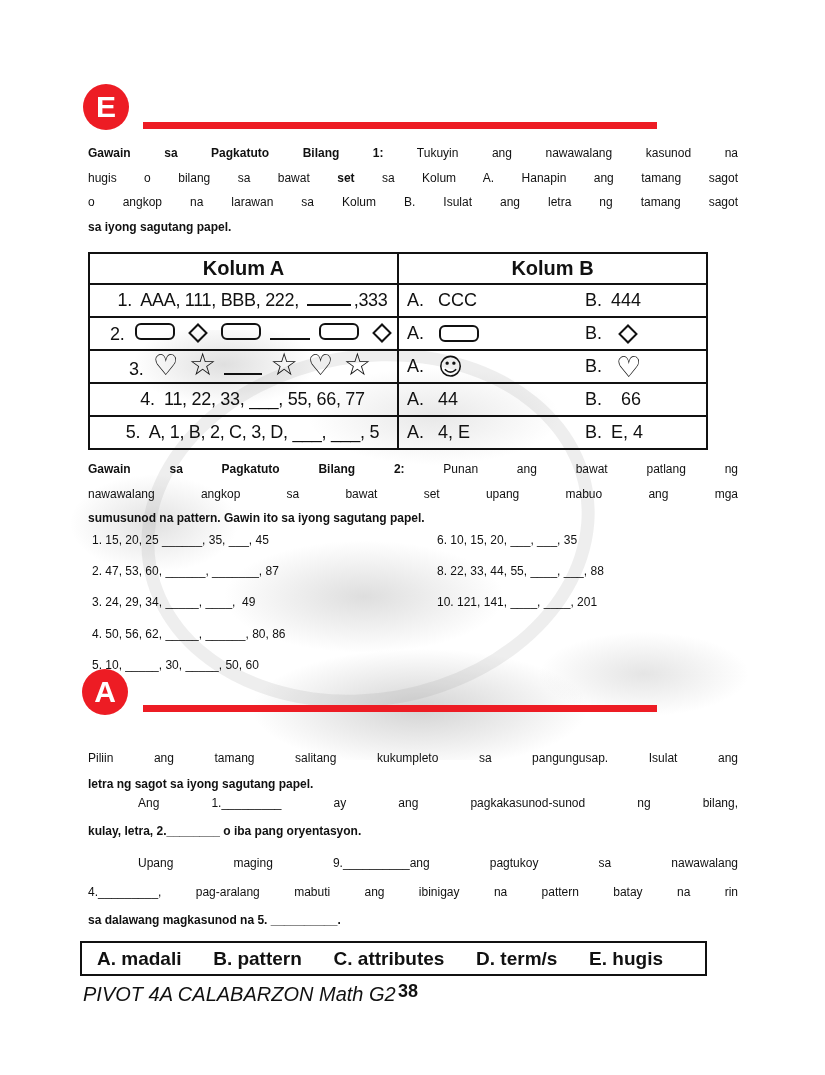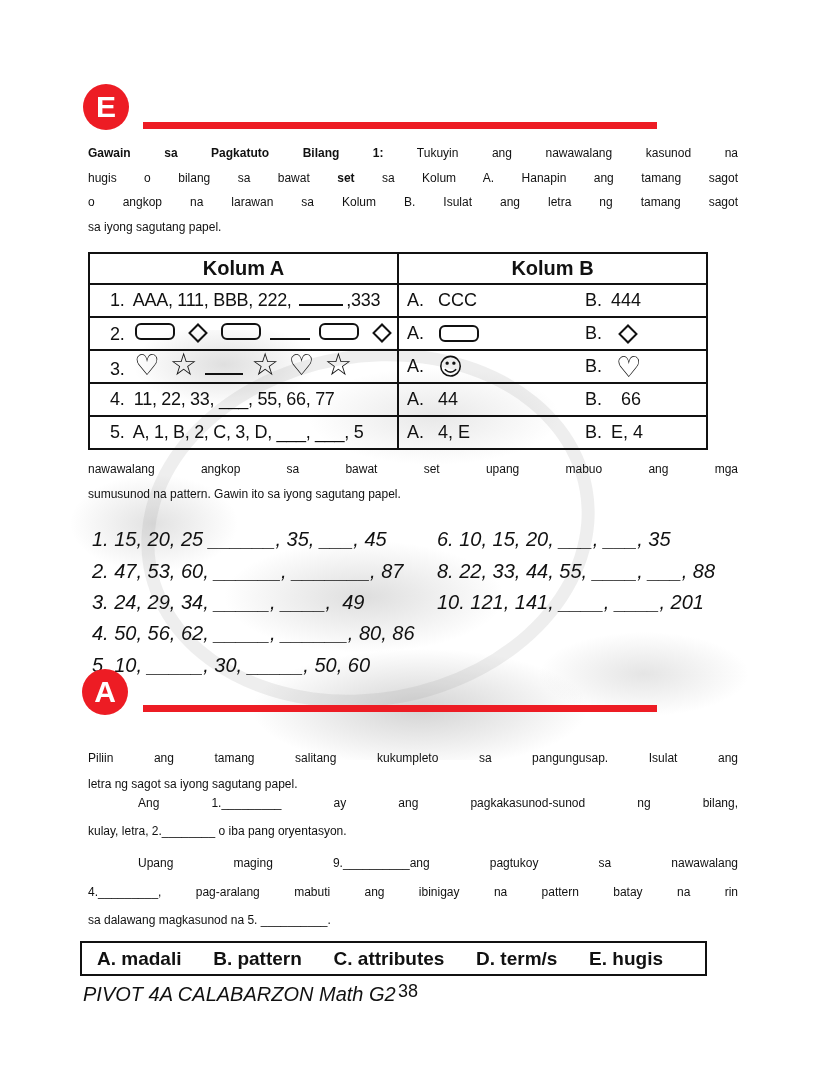--- a/index.html
+++ b/index.html
@@ -35,65 +35,65 @@
   }
   #badge-e { left:83px; top:84px; }
   #badge-a { left:82px; top:669px; }
   .redline { height:7px; }
   #line1 { left:143px; top:122px; width:514px; }
   #line2 { left:143px; top:705px; width:514px; }
 
   
   .para { left:88px; width:650px; font-size:12px; }
   .jline { text-align:justify; text-align-last:justify; }
-  .jline.last { text-align-last:left; }
+  .jline.last { text-align-last:left;font-weight:bold; }
   .jline.indent { text-indent:50px; }
   #intro1 { top:141px; } #intro1 .jline { line-height:24.6px; }
   #intro2 { top:457px; } #intro2 .jline { line-height:24.6px; }
   #piliin { top:727px;margin-top:19px; } #piliin .jline { line-height:25.5px; }
   #fill1  { top:789px; } #fill1 .jline { line-height:28px; }
   #fill2  { top:849px; } #fill2 .jline { line-height:28.5px; }
 
   
   .match-table { left:88px; top:252px; width:620px; border-collapse:collapse; table-layout:fixed; }
   .match-table th, .match-table td { border:2.5px solid #111; overflow:hidden; }
   .match-table th { height:31px; font-size:20px; font-weight:bold; text-align:center; }
   .match-table td { height:33px; font-size:18px; white-space:nowrap; vertical-align:middle; }
-  .colA { width:313px; padding:0 2px 0 20px; letter-spacing:-0.3px; }
+  .colA { width:313px; padding:0 2px 0 20px; letter-spacing:-0.3px;text-align:center; }
   .colB { padding:0 2px 0 8px; }
   .opt { display:inline-flex; align-items:center; }
   .colB .opt:first-child { width:178px; }
   .opt-label { margin-right:9px; }
 
   
   .tk-txt { white-space:pre; }
   .tk-blank { display:inline-block; height:13px; border-bottom:2px solid #111; margin:0 3px; }
   .tk-rect { display:inline-block; width:40px; height:17px; border:2.5px solid #111; border-radius:6px; margin:0 6px; }
   .tk-diamond { display:inline-block; width:14px; height:14px; border:2.5px solid #111; transform:rotate(45deg); margin:0 10px; }
   .tk-glyph { display:inline-block; font-family:"DejaVu Sans", sans-serif; line-height:20px; margin:0 5px; }
   .tk-heart { font-size:29px; }
   .tk-star { font-size:31px; }
   .tk-smiley { font-size:24px; }
 
   
-  .seq-list { width:345px; font-size:20px;font-style:italic; }
+  .seq-list { width:345px; font-size:12px; }
   #list-left { left:92px; top:524px; }
   #list-right { left:437px; top:524px; }
   .seq-item { height:31.4px; display:flex; align-items:center; white-space:pre; }
 
   
   .choices {
     left:80px; top:941px; width:627px; height:35px; border:2.5px solid #111;
     display:flex; align-items:center; justify-content:space-between;
     padding:0 42px 0 15px; font-size:19px; font-weight:bold;
   }
 
   
   .footer-left { left:83px; top:983px; font-size:20px; font-style:italic; }
-  .footer-page { left:398px; top:981px; font-size:18px; }
+  .footer-page { left:398px; top:981px; font-size:18px;font-weight:bold; }
 </style>
 </head>
 <body>
 
 <div class="watermark"></div>
 
 <div class="abs badge" id="badge-e" style="background: rgb(237, 28, 36);">
   <span>E</span>
 </div>
 <div class="abs redline" id="line1" style="background: rgb(237, 28, 36);"></div>
@@ -160,20 +160,21 @@
             <span class="tk-txt">&nbsp;4, E</span>
           </span><span class="opt">
             <span class="opt-label">B.</span>
             <span class="tk-txt">E, 4</span>
           </span></td>
       </tr>
     </tbody>
 </table>
 
 <div class="abs para" id="intro2">
+    <div class="jline"><b>Gawain sa Pagkatuto Bilang 2:</b><span> Punan ang bawat patlang ng</span></div>
     <div class="jline"><span>nawawalang angkop sa bawat set upang mabuo ang mga</span></div>
     <div class="jline last"><span>sumusunod na pattern. Gawin ito sa iyong sagutang papel.</span></div>
   </div>
 
 <div class="abs seq-list" id="list-left">
     <div class="seq-item">1. 15, 20, 25 ______, 35, ___, 45</div>
     <div class="seq-item">2. 47, 53, 60, ______, _______, 87</div>
     <div class="seq-item">3. 24, 29, 34, _____, ____,  49</div>
     <div class="seq-item">4. 50, 56, 62, _____, ______, 80, 86</div>
     <div class="seq-item">5. 10, _____, 30, _____, 50, 60</div>

